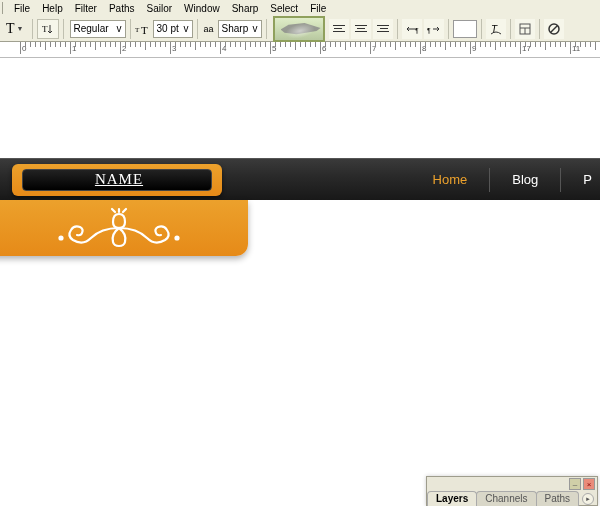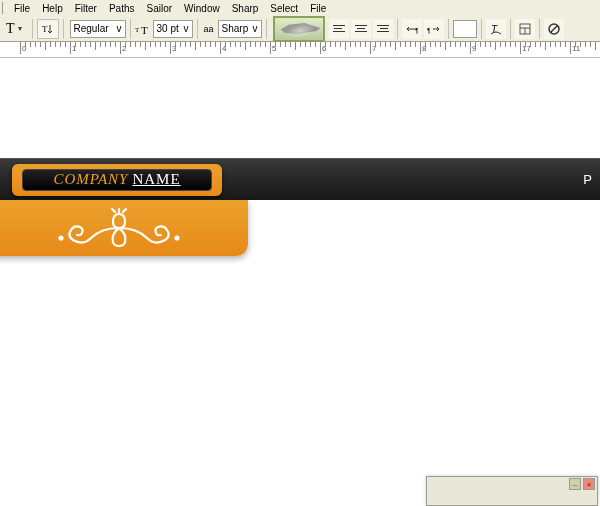--- a/index.html
+++ b/index.html
@@ -615,25 +615,26 @@
     <div class="tick" style="left: 580px;"></div>
     <div class="tick" style="left: 585px;"></div>
     <div class="tick" style="left: 590px;"></div>
     <div class="tick mid" style="left: 595px;"></div>
   </div>
 
 <div class="canvas">
   <div class="header-bar">
     <div class="logo-pill">
       <div class="logo-inner">
-        <span class="c">COMPANY</span>
         <span class="n">NAME</span>
       </div>
     </div>
     <div class="nav">
+      <a class="active">Home</a>
+      <a>Blog</a>
       <a>P</a>
     </div>
   </div>
 
   <div class="ornament-box">
     <svg width="160" height="44" viewBox="0 0 160 44">
       <g fill="none" stroke="#fff" stroke-width="2.2" stroke-linecap="round">
         <path d="M80 8 q-6 0 -6 8 q0 6 6 6 q6 0 6 -6 q0 -8 -6 -8 M80 6 l0 -3 M76 6 l-3 -3 M84 6 l3 -3"></path>
         <path d="M80 22 q-18 0 -28 10 q-8 8 -18 2 q-6 -4 -2 -10 q3 -5 9 -3 q4 2 2 6 q-1 3 -5 2"></path>
         <path d="M80 22 q18 0 28 10 q8 8 18 2 q6 -4 2 -10 q-3 -5 -9 -3 q-4 2 -2 6 q1 3 5 2"></path>
@@ -643,13 +644,19 @@
       </g>
     </svg>
   </div>
 </div>
 
 <div class="layers-panel">
   <div class="layers-title">
     <div class="win-btn win-min">–</div>
     <div class="win-btn win-close">×</div>
   </div>
+  <div class="tabs">
+    <div class="tab active">Layers</div>
+    <div class="tab">Channels</div>
+    <div class="tab">Paths</div>
+    <div class="tab-arrow">▸</div>
+  </div>
 </div>
 
 </body></html>

